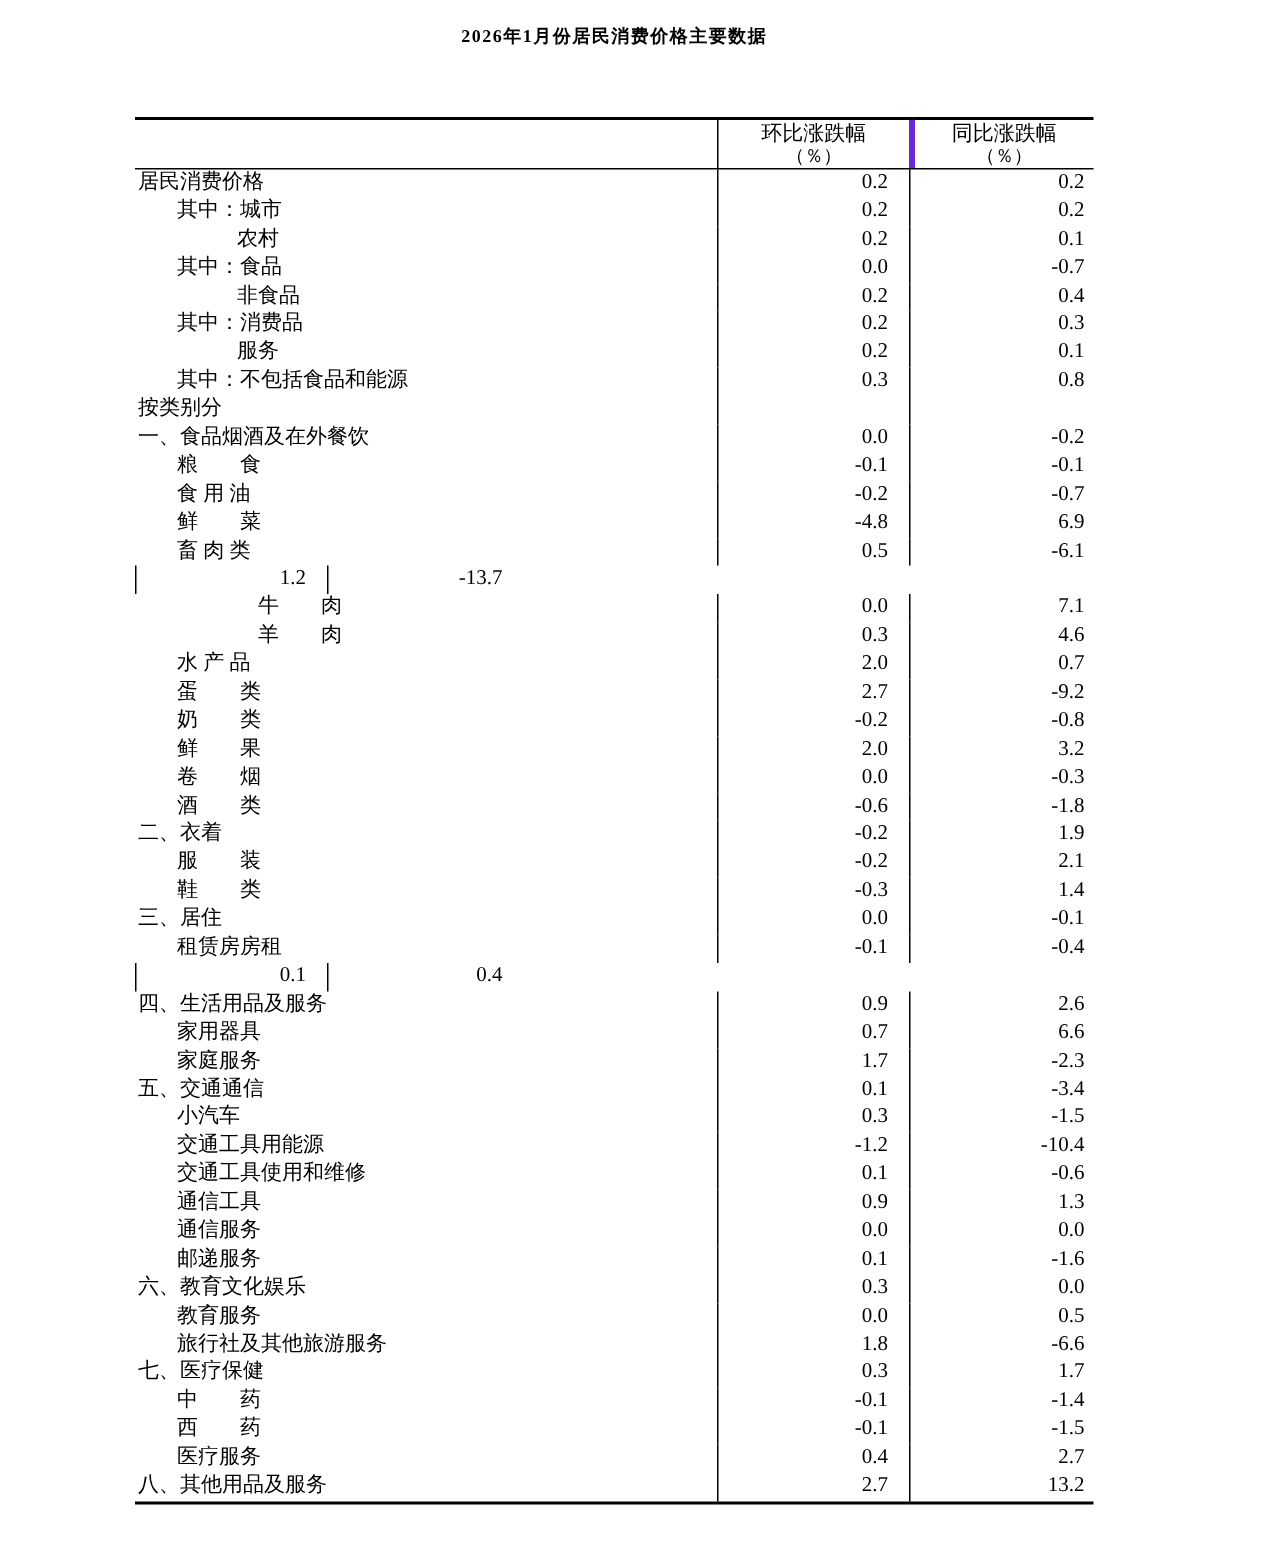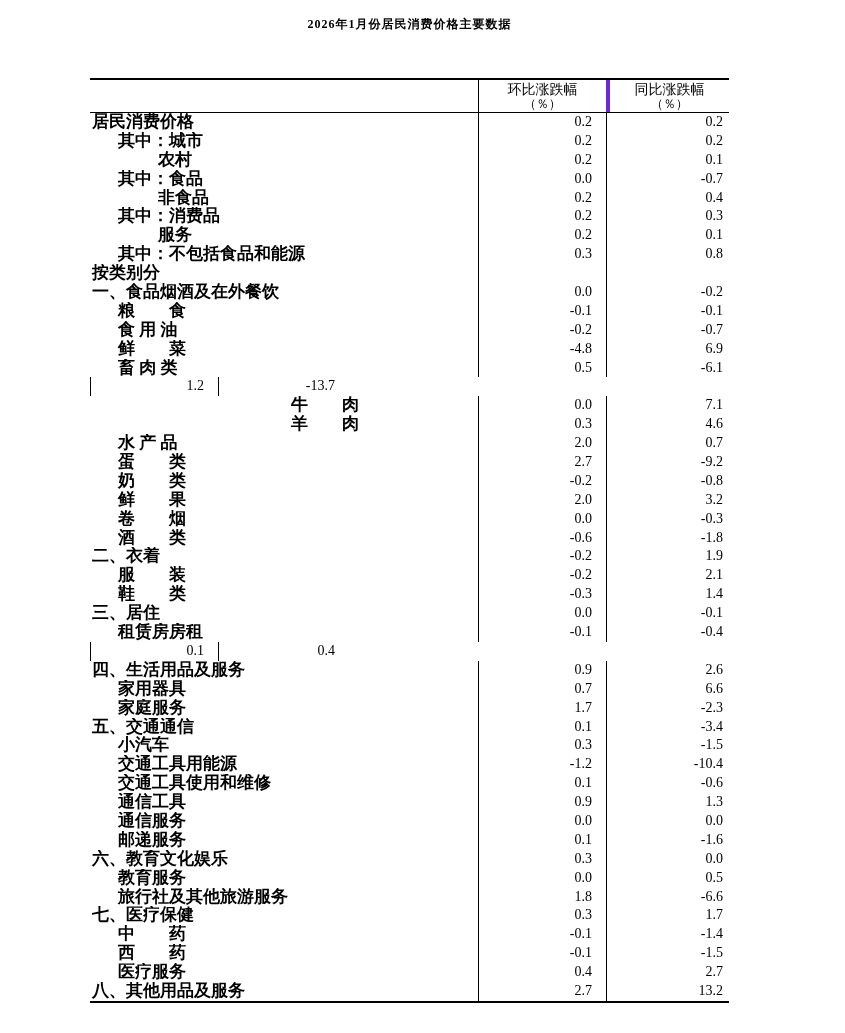--- a/index.html
+++ b/index.html
@@ -25,25 +25,24 @@
     border-bottom: 2px solid #000;
   }
   .thead {
     display: flex;
     height: 33px;
     border-bottom: 1px solid #000;
   }
   .row { display: flex; height: 18.894px; }
   .c-label {
     width: 388px;
-    font-size: 17px;
+    font-size: 14px;
     line-height: 18.894px;
     white-space: pre;
     overflow: hidden;
-    font-weight: bold;
   }
   .c-mom, .c-yoy {
     border-left: 1px solid #000;
     text-align: right;
     font-size: 14px;
     line-height: 18.894px;
   }
   .c-mom { width: 128px; padding-right: 14px; }
   .c-yoy { width: 123px; padding-right: 6px; }
   .h-cell {
@@ -56,21 +55,21 @@
   }
   .h-label-col { width: 388px; }
   .h-mom { width: 128px; border-left: 1px solid #000; }
   .h-yoy { width: 123px; border-left: 4px solid #6d28d9; }
   .h-unit { font-size: 12.5px; line-height: 14px; }
   
   .i0  { padding-left: 2px; }
   .i1  { padding-left: 28px; }
   .i1b { padding-left: 42px; }
   .i2  { padding-left: 68px; }
-  .i3  { padding-left: 82px; text-align: center; }
+  .i3  { padding-left: 82px; }
 </style>
 </head>
 <body>
 
 <h1 class="title">2026年1月份居民消费价格主要数据</h1>
 
 <div class="cpi-table">
   <div class="thead">
     <div class="h-cell h-label-col"></div>
     <div class="h-cell h-mom">

